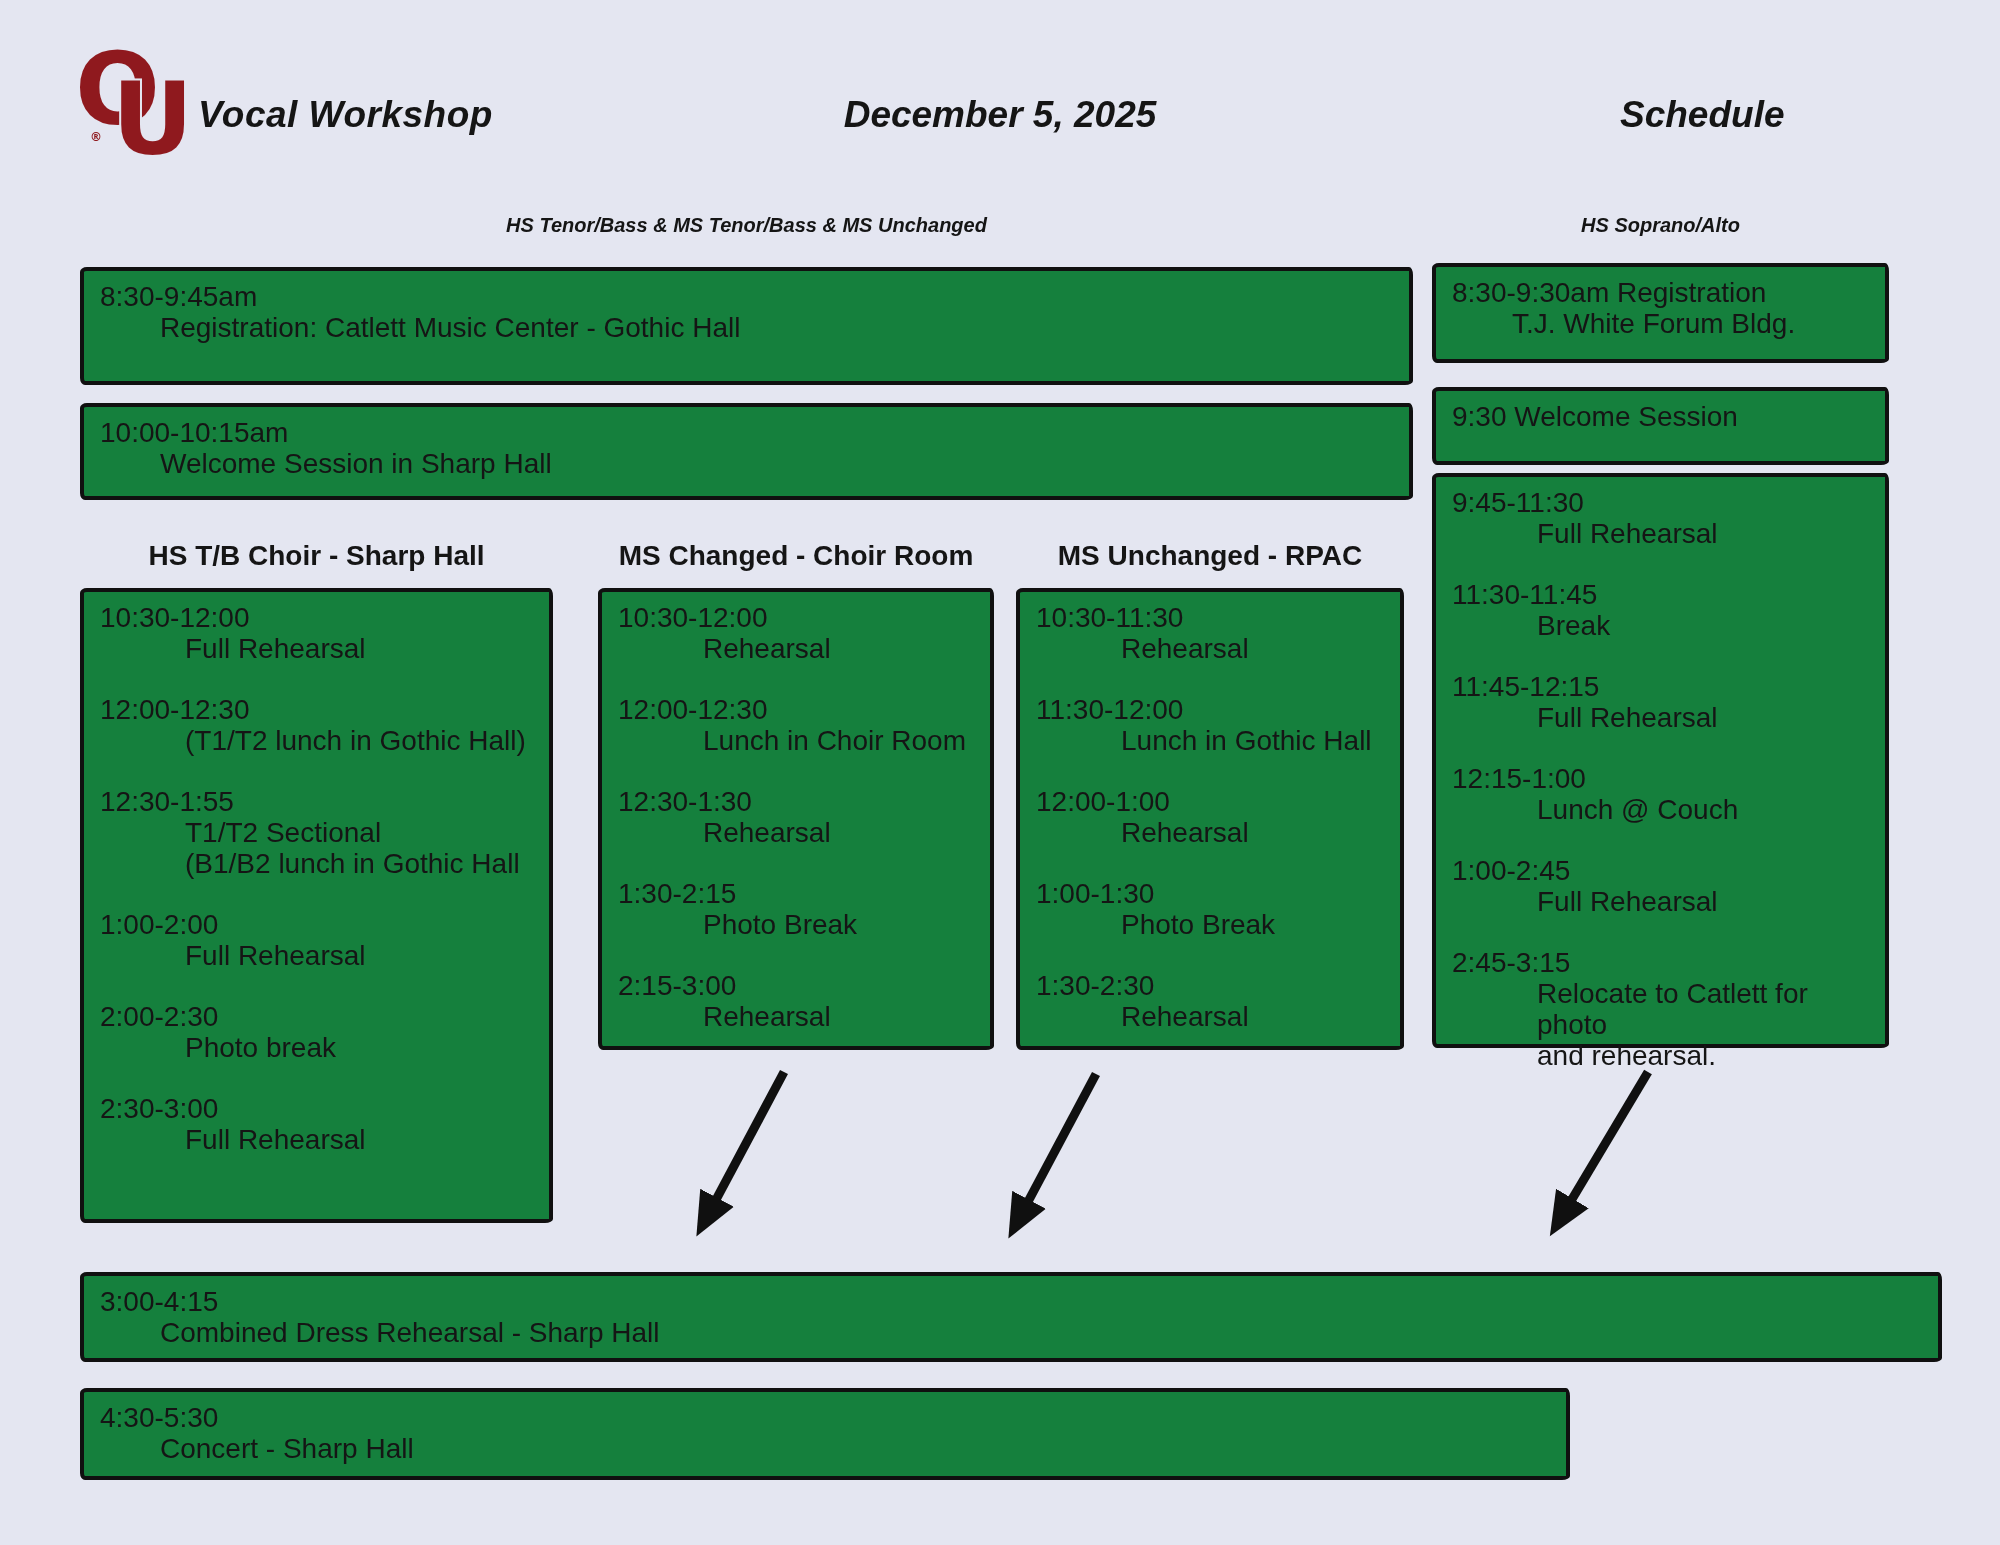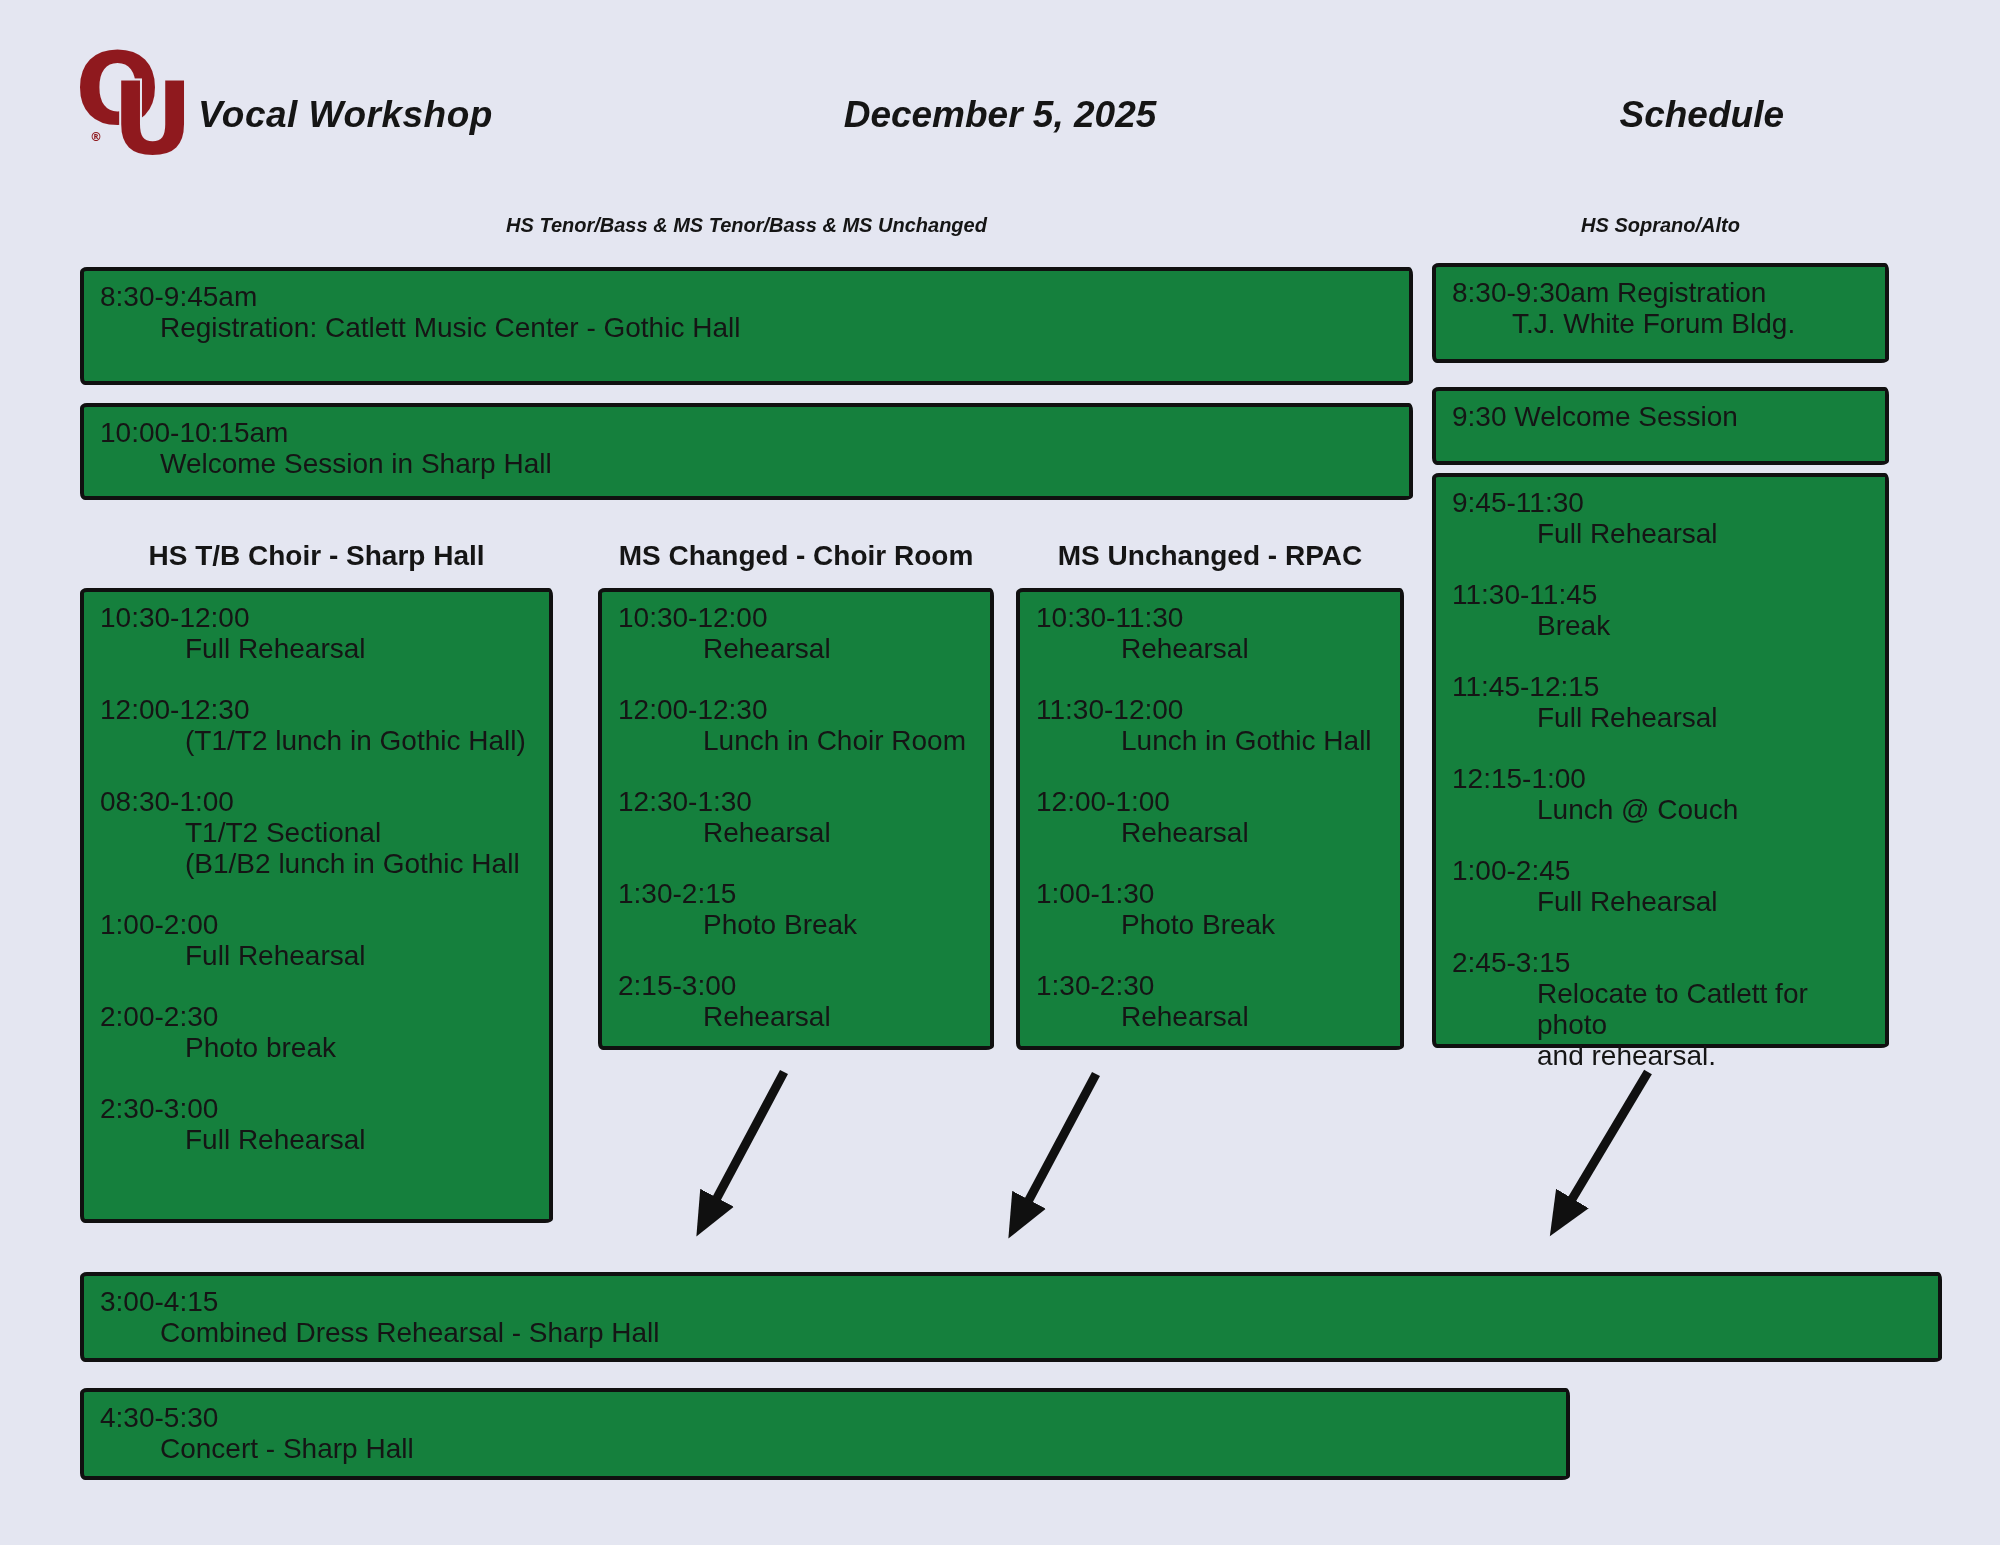--- a/index.html
+++ b/index.html
@@ -13,21 +13,21 @@
   .logo { position:absolute; left:75px; top:44px; width:120px; height:118px; }
   .page-title {
     position:absolute; left:198px; top:94px; font-size:37px;
     font-weight:bold; font-style:italic; letter-spacing:0.5px;
   }
   .page-date {
     position:absolute; left:0; top:94px; width:2000px; text-align:center;
     font-size:37px; font-weight:bold; font-style:italic; pointer-events:none;
   }
   .schedule-label {
-    position:absolute; left:1524px; top:94px; width:260px; text-align:right;
+    position:absolute; left:1620px; top:94px; width:260px; text-align:left;
     font-size:37px; font-weight:bold; font-style:italic;
   }
   
   .sec-heading {
     position:absolute; font-size:20px; font-weight:bold; font-style:italic;
     text-align:center; top:214px;
   }
   .left-heading  { left:80px;  width:1333px; }
   .right-heading { left:1432px; width:457px; }
   .col-heading {
@@ -98,21 +98,21 @@
   <div class="box boxC1">
     <div class="item">
       <div class="time">10:30-12:00</div>
       <div class="ind85">Full Rehearsal</div>
     </div>
     <div class="item">
       <div class="time">12:00-12:30</div>
       <div class="ind85">(T1/T2 lunch in Gothic Hall)</div>
     </div>
     <div class="item">
-      <div class="time">08:30-1:00</div>
+      <div class="time">12:30-1:55</div>
       <div class="ind85">T1/T2 Sectional</div>
       <div class="ind85">(B1/B2 lunch in Gothic Hall</div>
     </div>
     <div class="item">
       <div class="time">1:00-2:00</div>
       <div class="ind85">Full Rehearsal</div>
     </div>
     <div class="item">
       <div class="time">2:00-2:30</div>
       <div class="ind85">Photo break</div>

